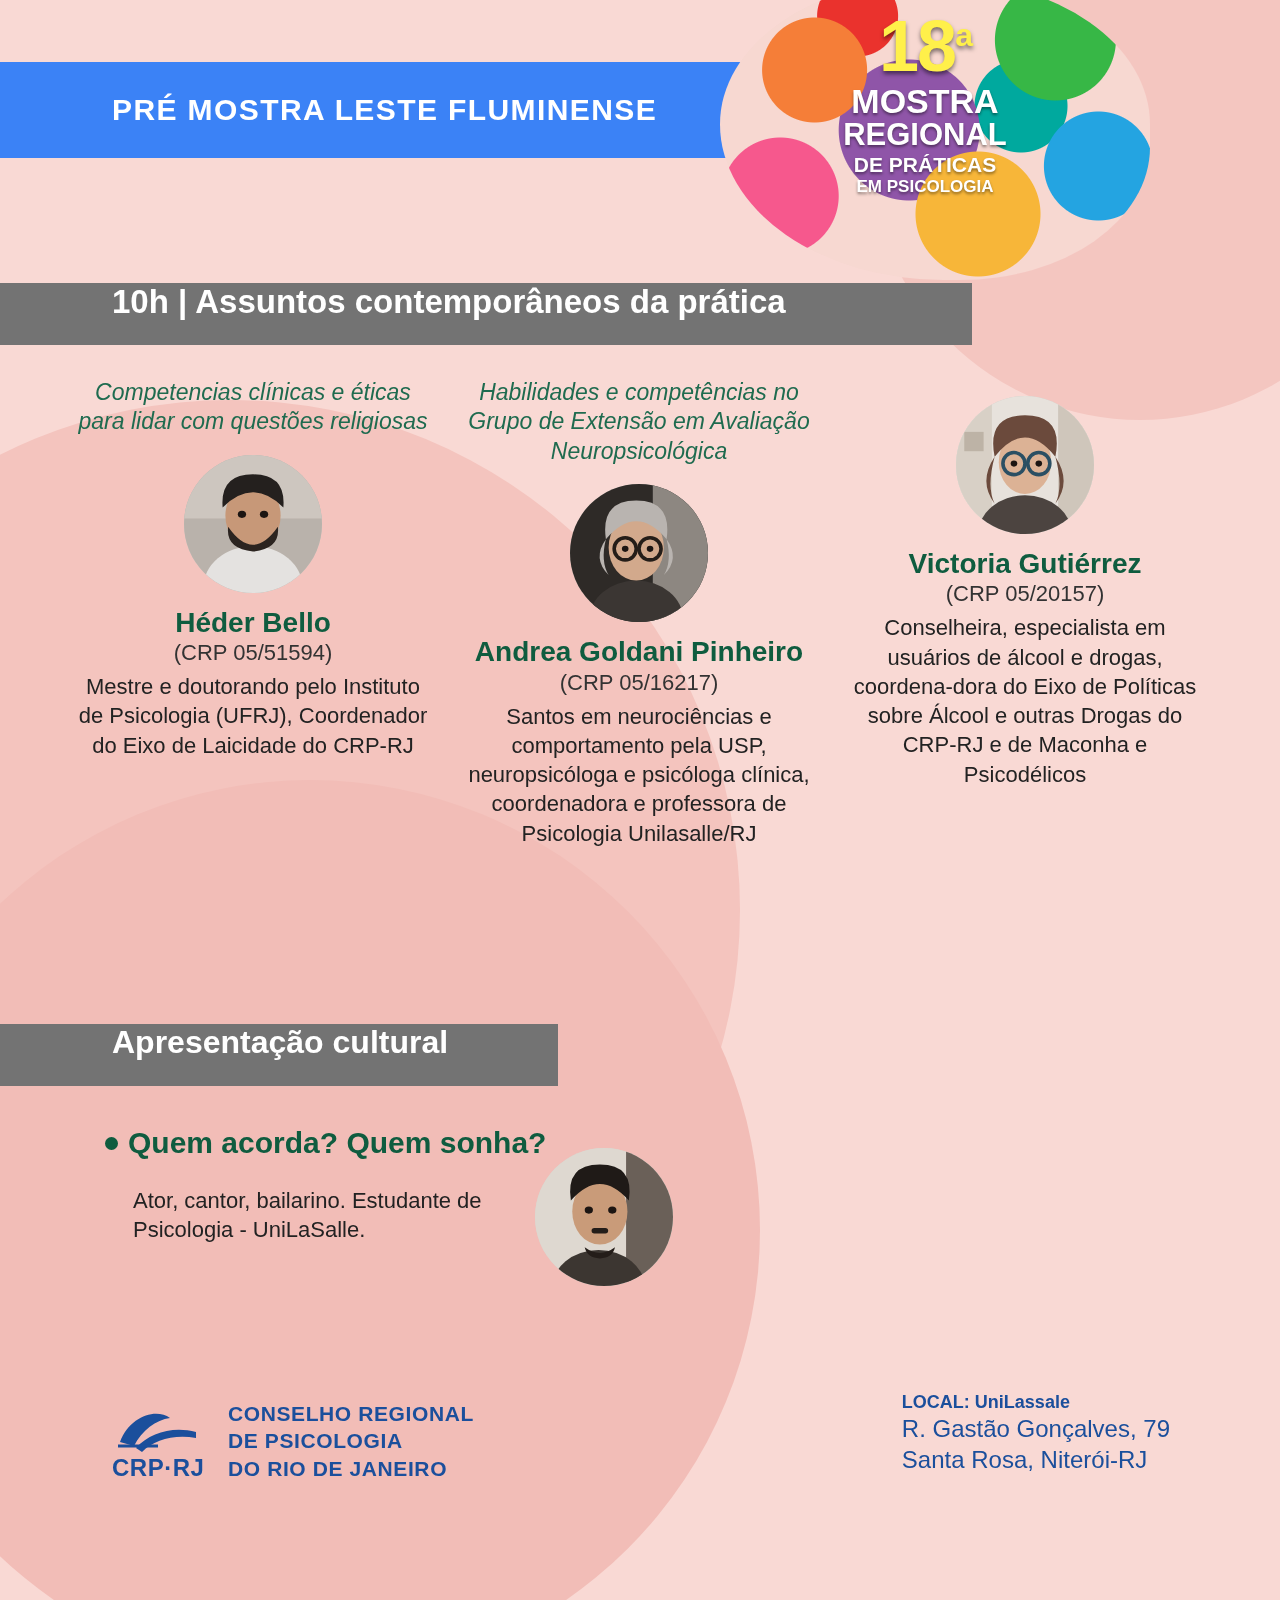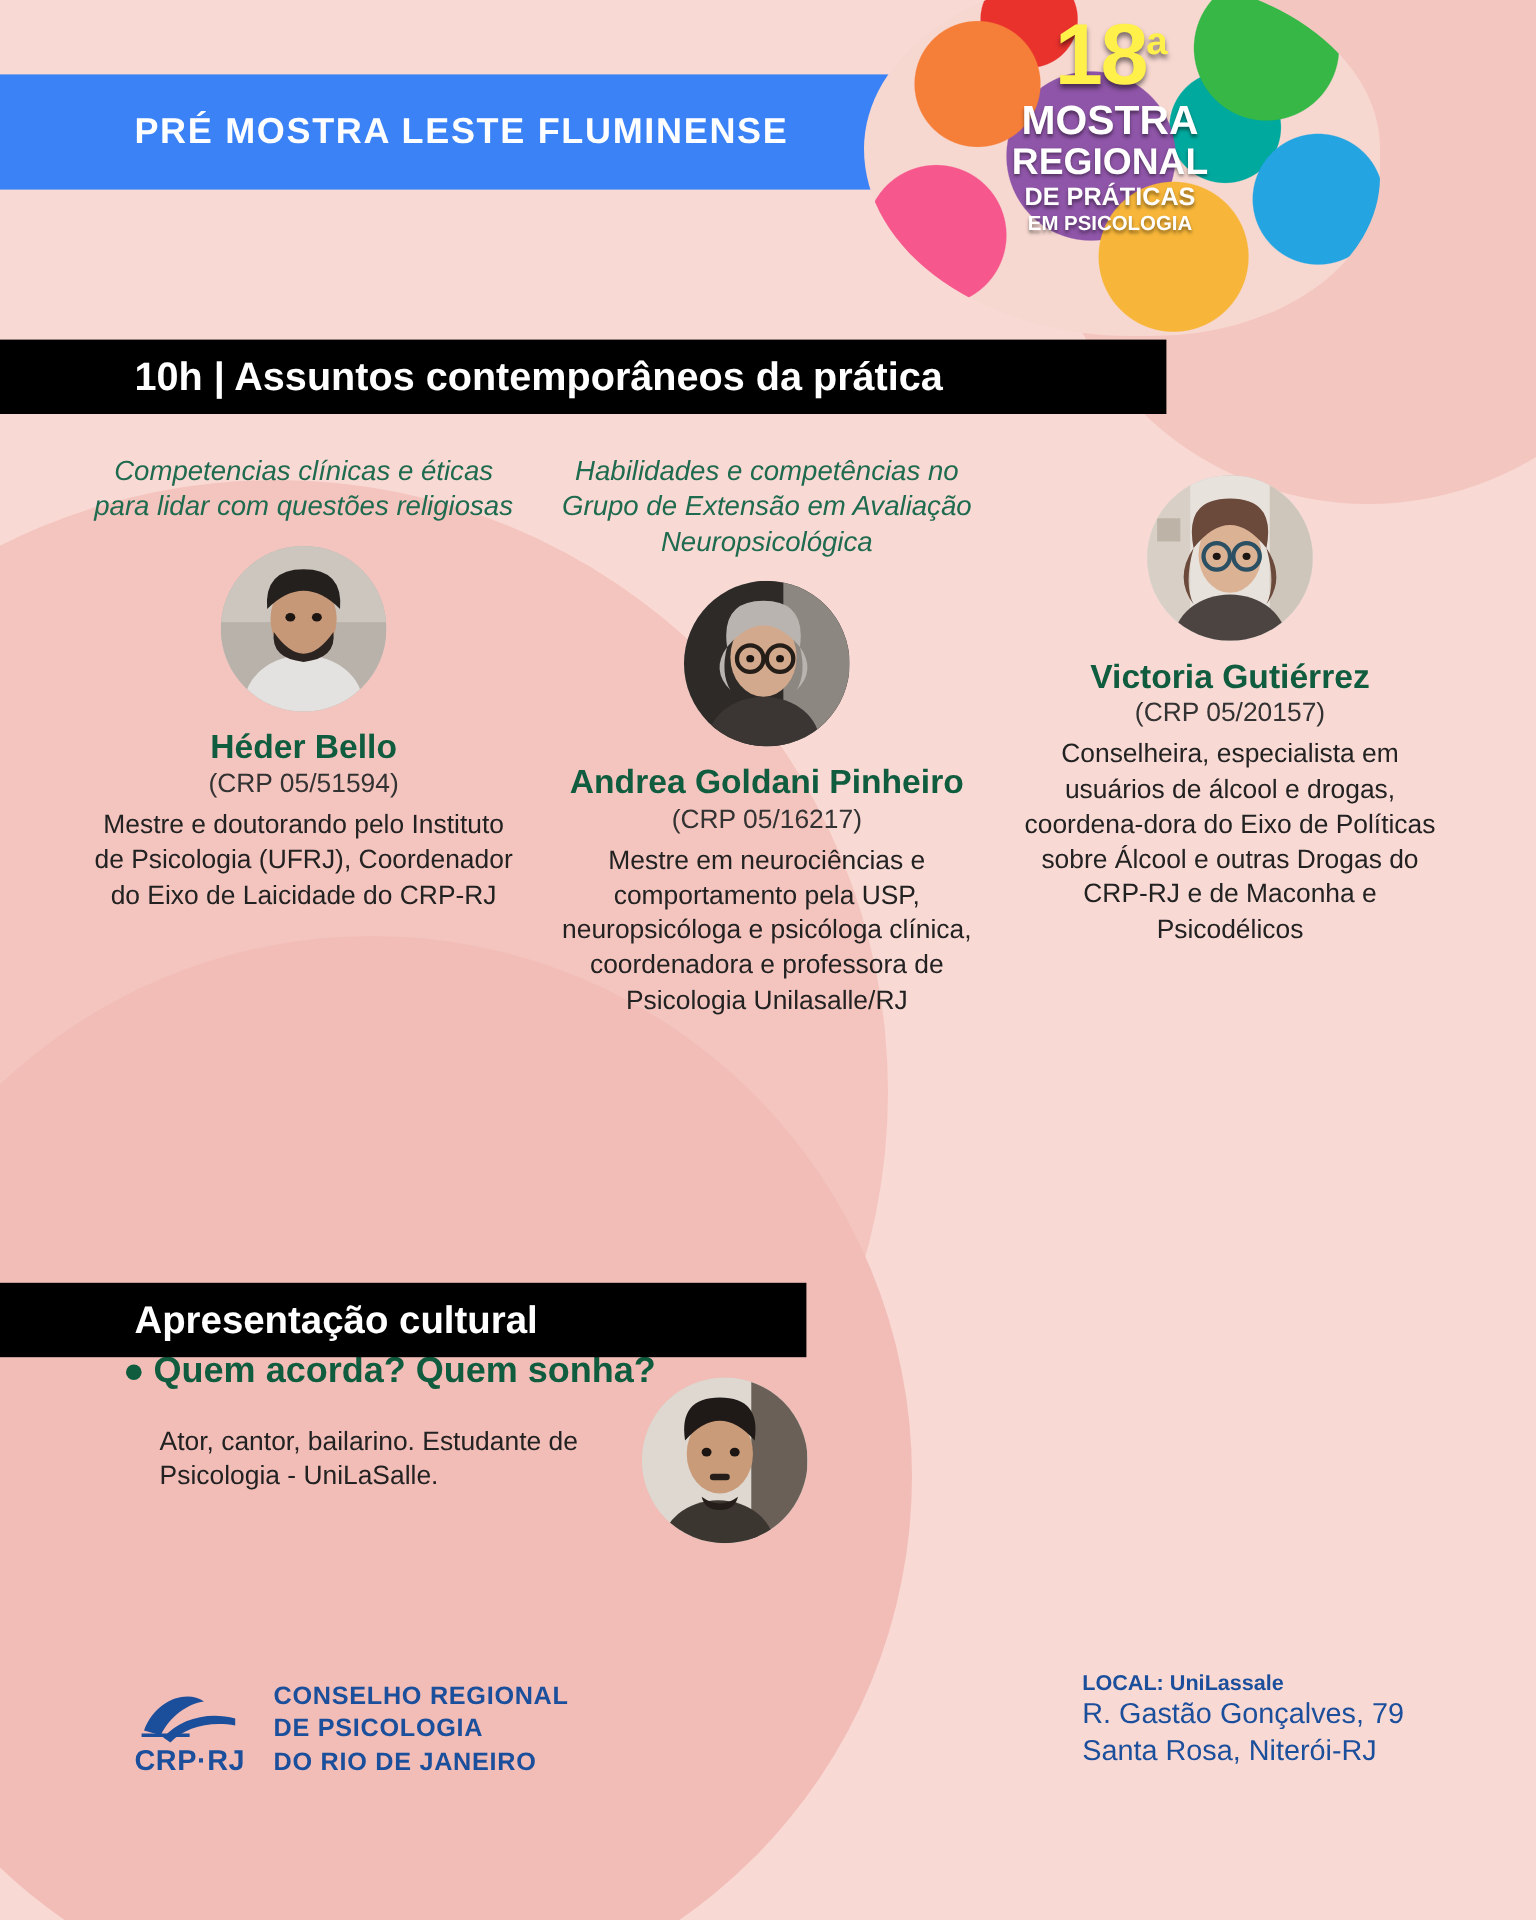--- a/index.html
+++ b/index.html
@@ -93,29 +93,29 @@
     content:""; position:absolute; left:30px; bottom:-26px;
     width:46px; height:46px; background:#3d1044;
     border-radius:0 0 50% 50%; transform:rotate(18deg);
   }
   .badge-num{ font-size:40px; font-weight:bold; color:#fff04a; line-height:1; }
   .badge-l{ font-size:16px; font-weight:bold; line-height:1.18; letter-spacing:.5px;}
 
   
   .section-bar{
     position:absolute; left:0;
-    background:#000000; color:#ffffff;
-    display:flex; align-items:center;
+    background:#737373; color:#ffffff;
+    display:flex; 
     z-index:3;
   }
   .section-bar .label{
     padding-left:112px; font-size:33px; font-weight:bold;
   }
   #bar-schedule{ top:283px; width:972px; height:62px; }
-  #bar-cultural{ top:1069px; width:672px; height:62px; }
+  #bar-cultural{ top:1024px; width:558px; height:62px; }
   #bar-cultural .label{ font-size:32px; }
 
   
   .speakers{
     position:absolute; top:378px; left:60px;
     width:1160px; display:flex; z-index:2;
   }
   .speaker{ width:386px; padding:0 12px; text-align:center; }
   .sp-topic{
     font-style:italic; font-size:23px; line-height:1.28;
@@ -237,21 +237,21 @@
         <path d="M70 40 q4 16 -2 26 q12 -12 2 -26z" fill="#b9b4b0"></path>
         <circle cx="40" cy="47" r="8" fill="none" stroke="#241d18" stroke-width="2.6"></circle>
         <circle cx="58" cy="47" r="8" fill="none" stroke="#241d18" stroke-width="2.6"></circle>
         <line x1="48" y1="47" x2="50" y2="47" stroke="#241d18" stroke-width="2.6"></line>
         <ellipse cx="40" cy="47" rx="2.4" ry="2.2" fill="#1c1512"></ellipse>
         <ellipse cx="58" cy="47" rx="2.4" ry="2.2" fill="#1c1512"></ellipse>
       </svg>
     </div>
     <div class="sp-name">Andrea Goldani Pinheiro</div>
     <div class="sp-crp">(CRP 05/16217)</div>
-    <div class="sp-bio">Mestre em neurociências e comportamento pela USP, neuropsicóloga e psicóloga clínica, coordenadora e professora de Psicologia Unilasalle/RJ</div>
+    <div class="sp-bio">Santos em neurociências e comportamento pela USP, neuropsicóloga e psicóloga clínica, coordenadora e professora de Psicologia Unilasalle/RJ</div>
   </div>
 
   <div class="speaker">
     <div class="avatar">
       <svg viewBox="0 0 100 100">
         <rect width="100" height="100" fill="#e7e2dc"></rect>
         <rect x="0" y="0" width="26" height="100" fill="#d8d0c6"></rect>
         <rect x="6" y="26" width="14" height="14" fill="#bdb3a6"></rect>
         <rect x="74" y="0" width="26" height="100" fill="#cfc6bb"></rect>
         <ellipse cx="50" cy="100" rx="34" ry="28" fill="#4c4440"></ellipse>

